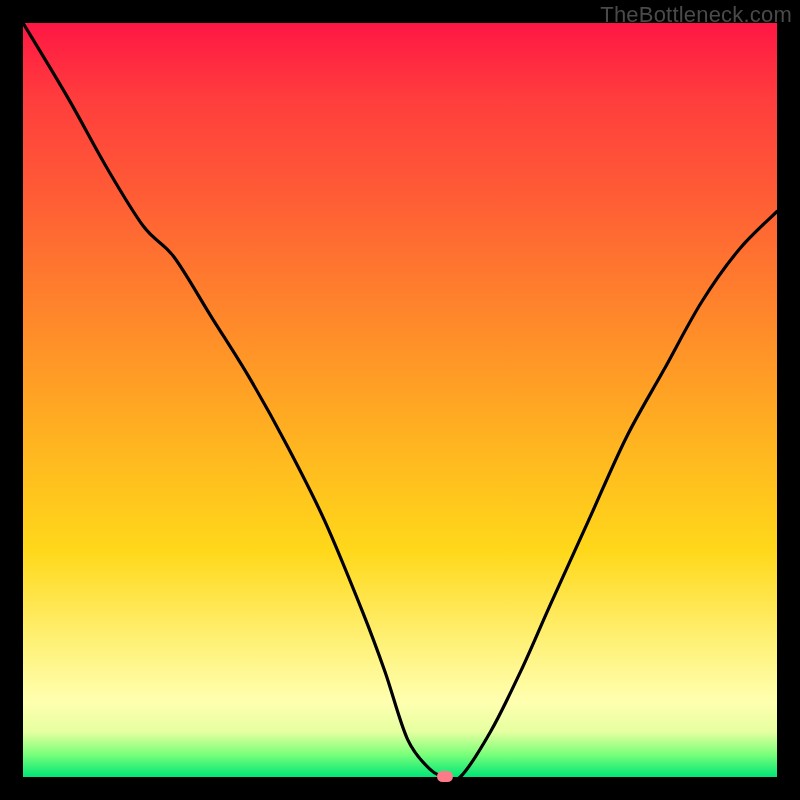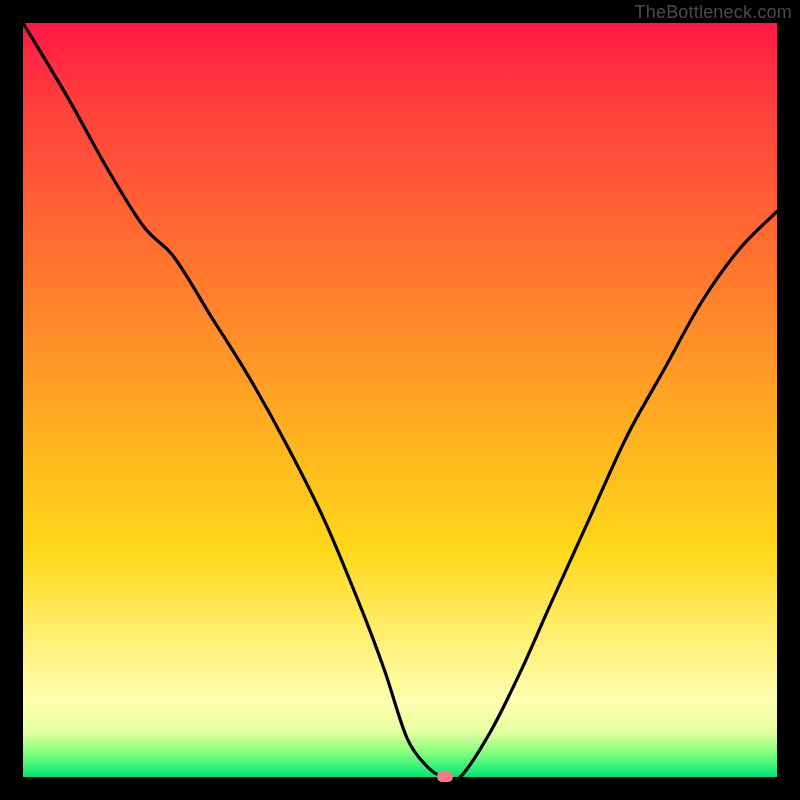--- a/index.html
+++ b/index.html
@@ -37,21 +37,21 @@
       #e6ffa0 94%,
       #7aff7a 97%,
       #00e676 100%
     );
   }
   .watermark {
     position: absolute;
     top: 2px;
     right: 8px;
     color: #4a4a4a;
-    font-size: 18px;
+    font-size: 22px;
     font-weight: 500;
     letter-spacing: 0.2px;
     z-index: 5;
   }
   svg.curve {
     position: absolute;
     left: 0;
     top: 0;
     width: 754px;
     height: 754px;

